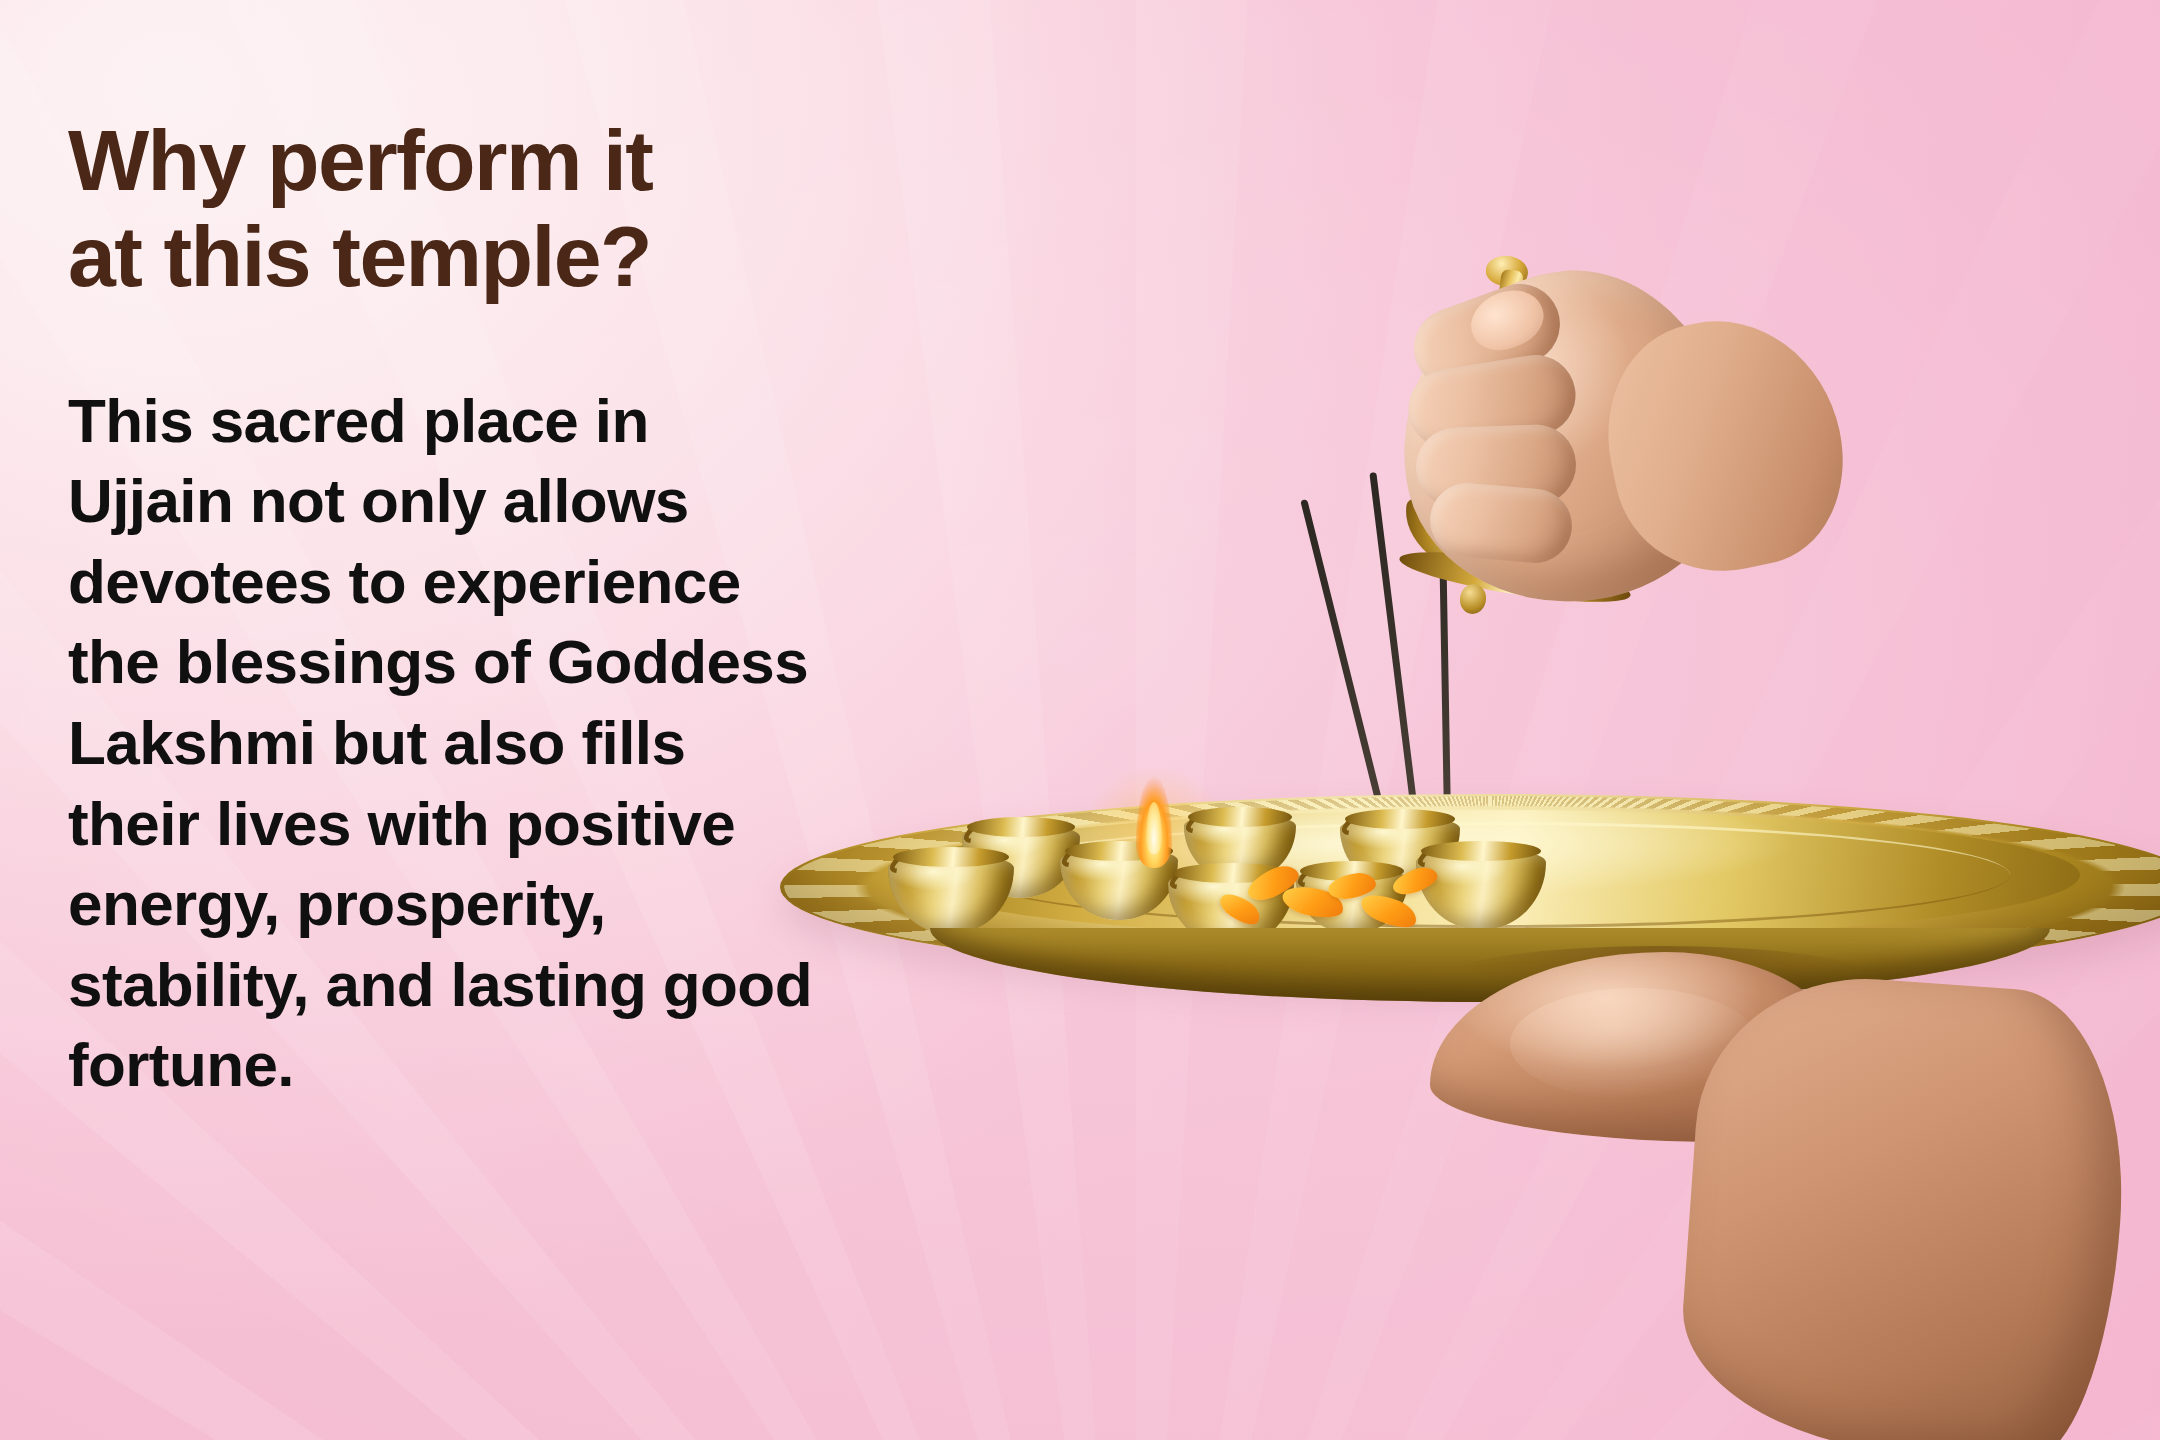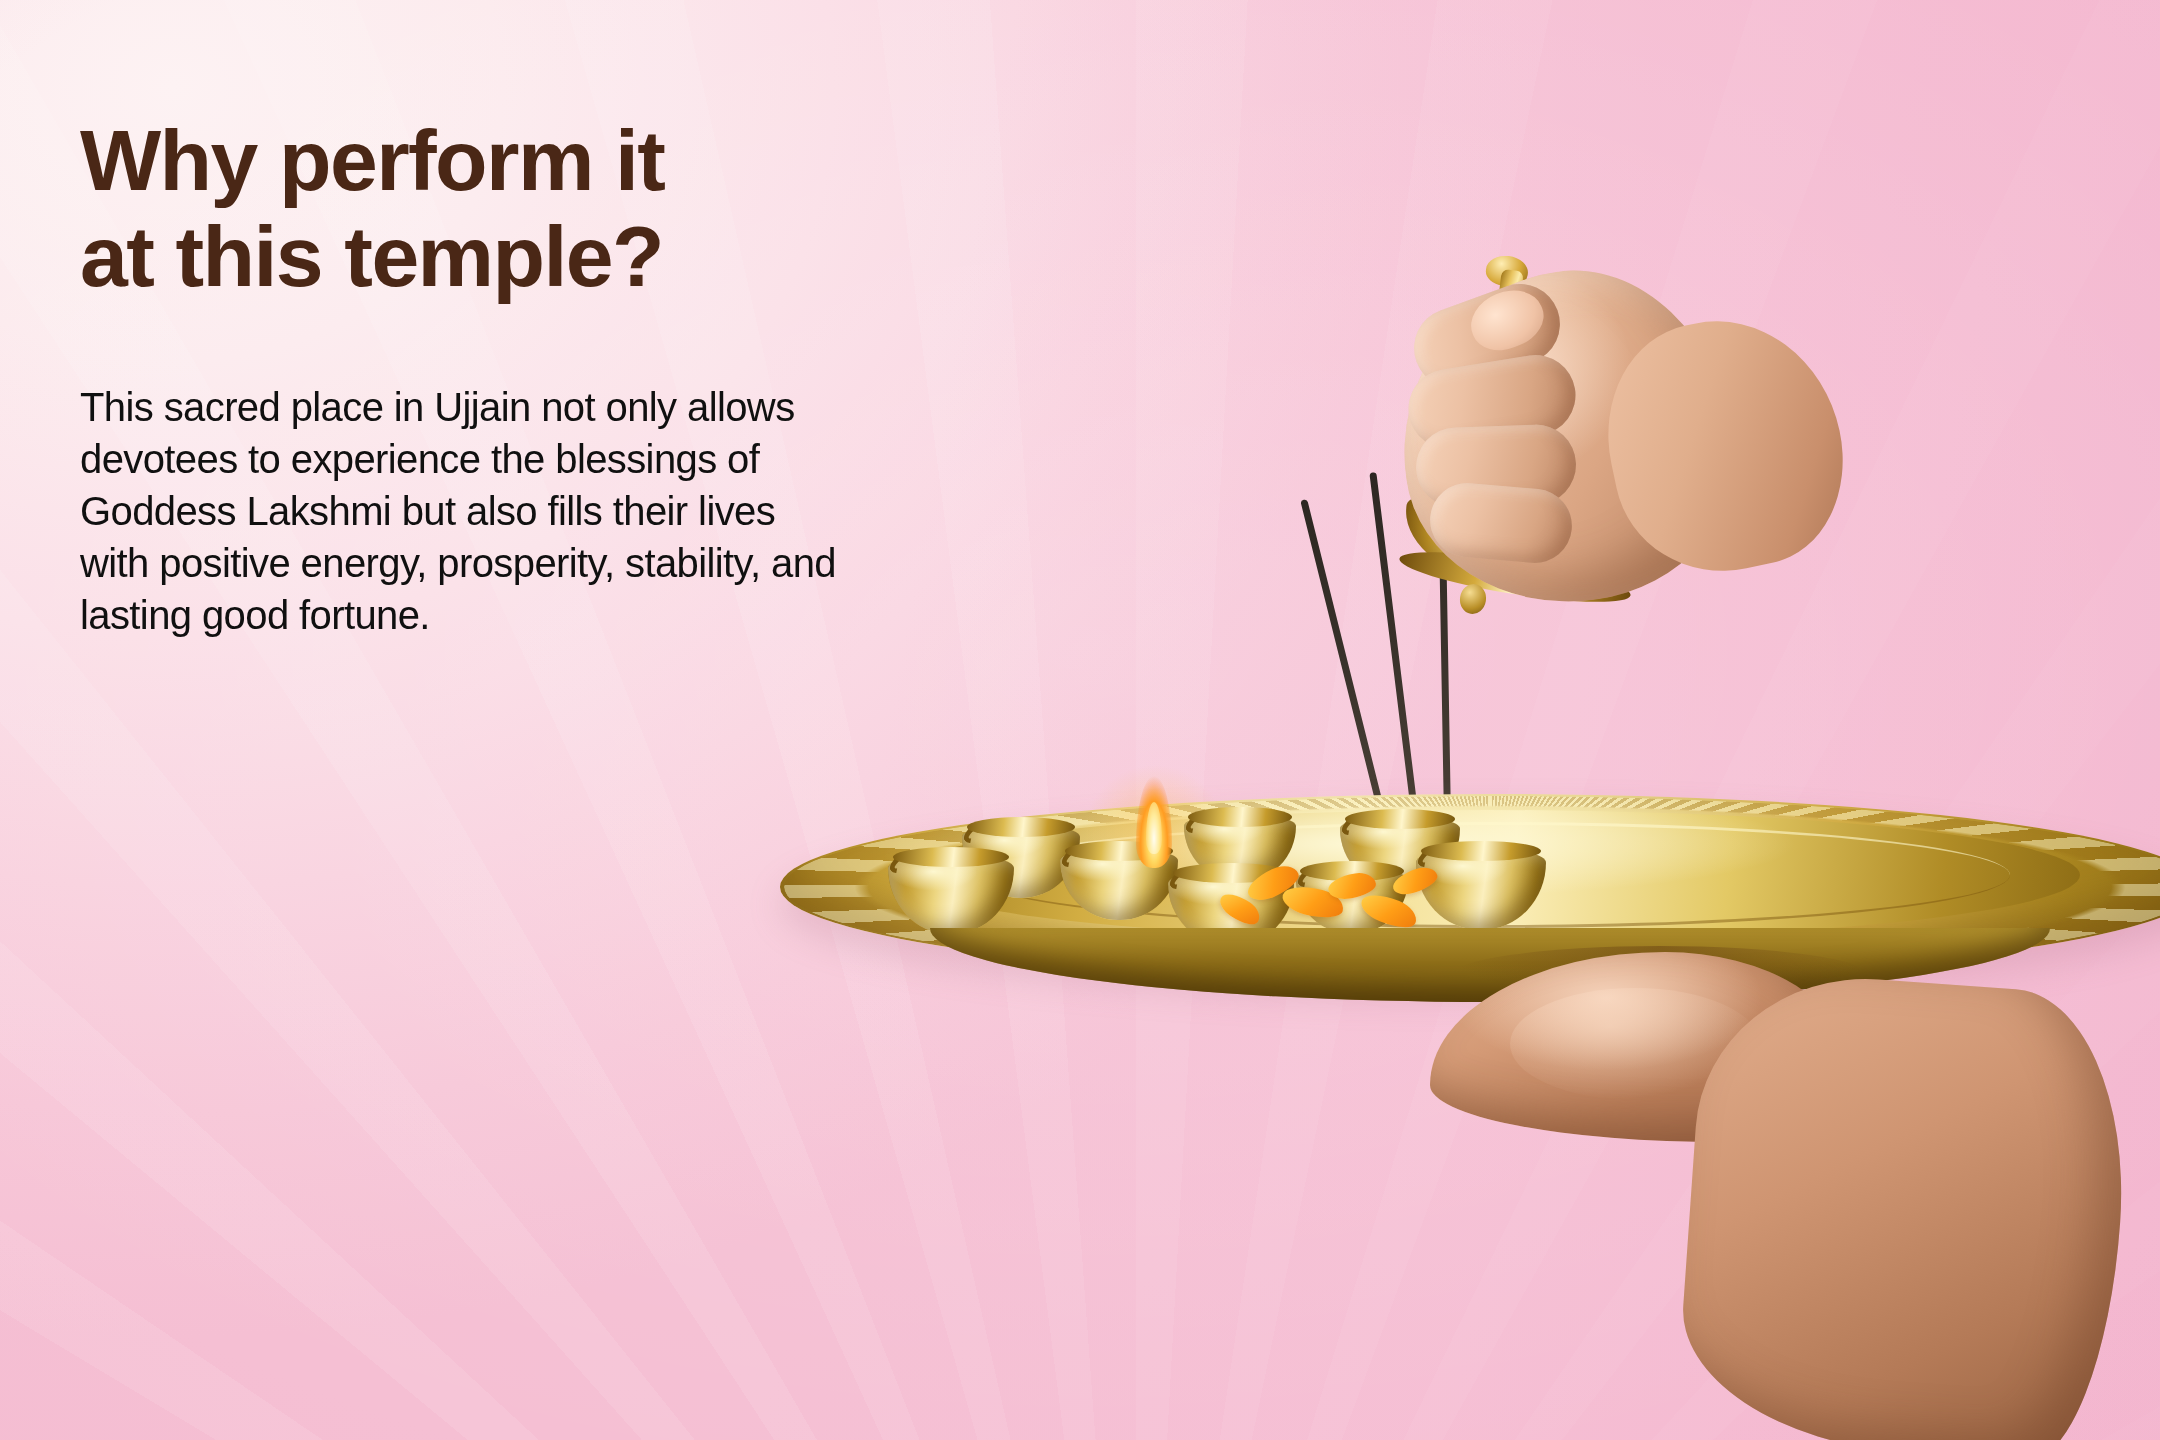--- a/index.html
+++ b/index.html
@@ -45,36 +45,36 @@
   .bg-vig {
     position:absolute; inset:0;
     background:radial-gradient(ellipse 120% 110% at 50% 45%,
       rgba(255,255,255,.18) 0%, rgba(255,255,255,0) 55%,
       rgba(236,168,196,.28) 100%);
   }
 
   
   .text-col {
     position:absolute;
-    left:80px; top:112px;
+    left:68px; top:112px;
     width:820px;
   }
   .headline {
     color:#4a2716;
     font-size:86px;
     font-weight:bold;
     line-height:1.12;
     letter-spacing:-1.6px;
     white-space:pre-line;
   }
   .body-copy {
     margin-top:76px;
     color:#101010;
-    font-size:40px;
-    font-weight:400;
+    font-size:62px;
+    font-weight:700;
     line-height:1.30;
     letter-spacing:-0.6px;
     width:760px;
   }
 
   
   .photo {
     position:absolute;
     left:1060px; top:0;
     width:1100px; height:1440px;

